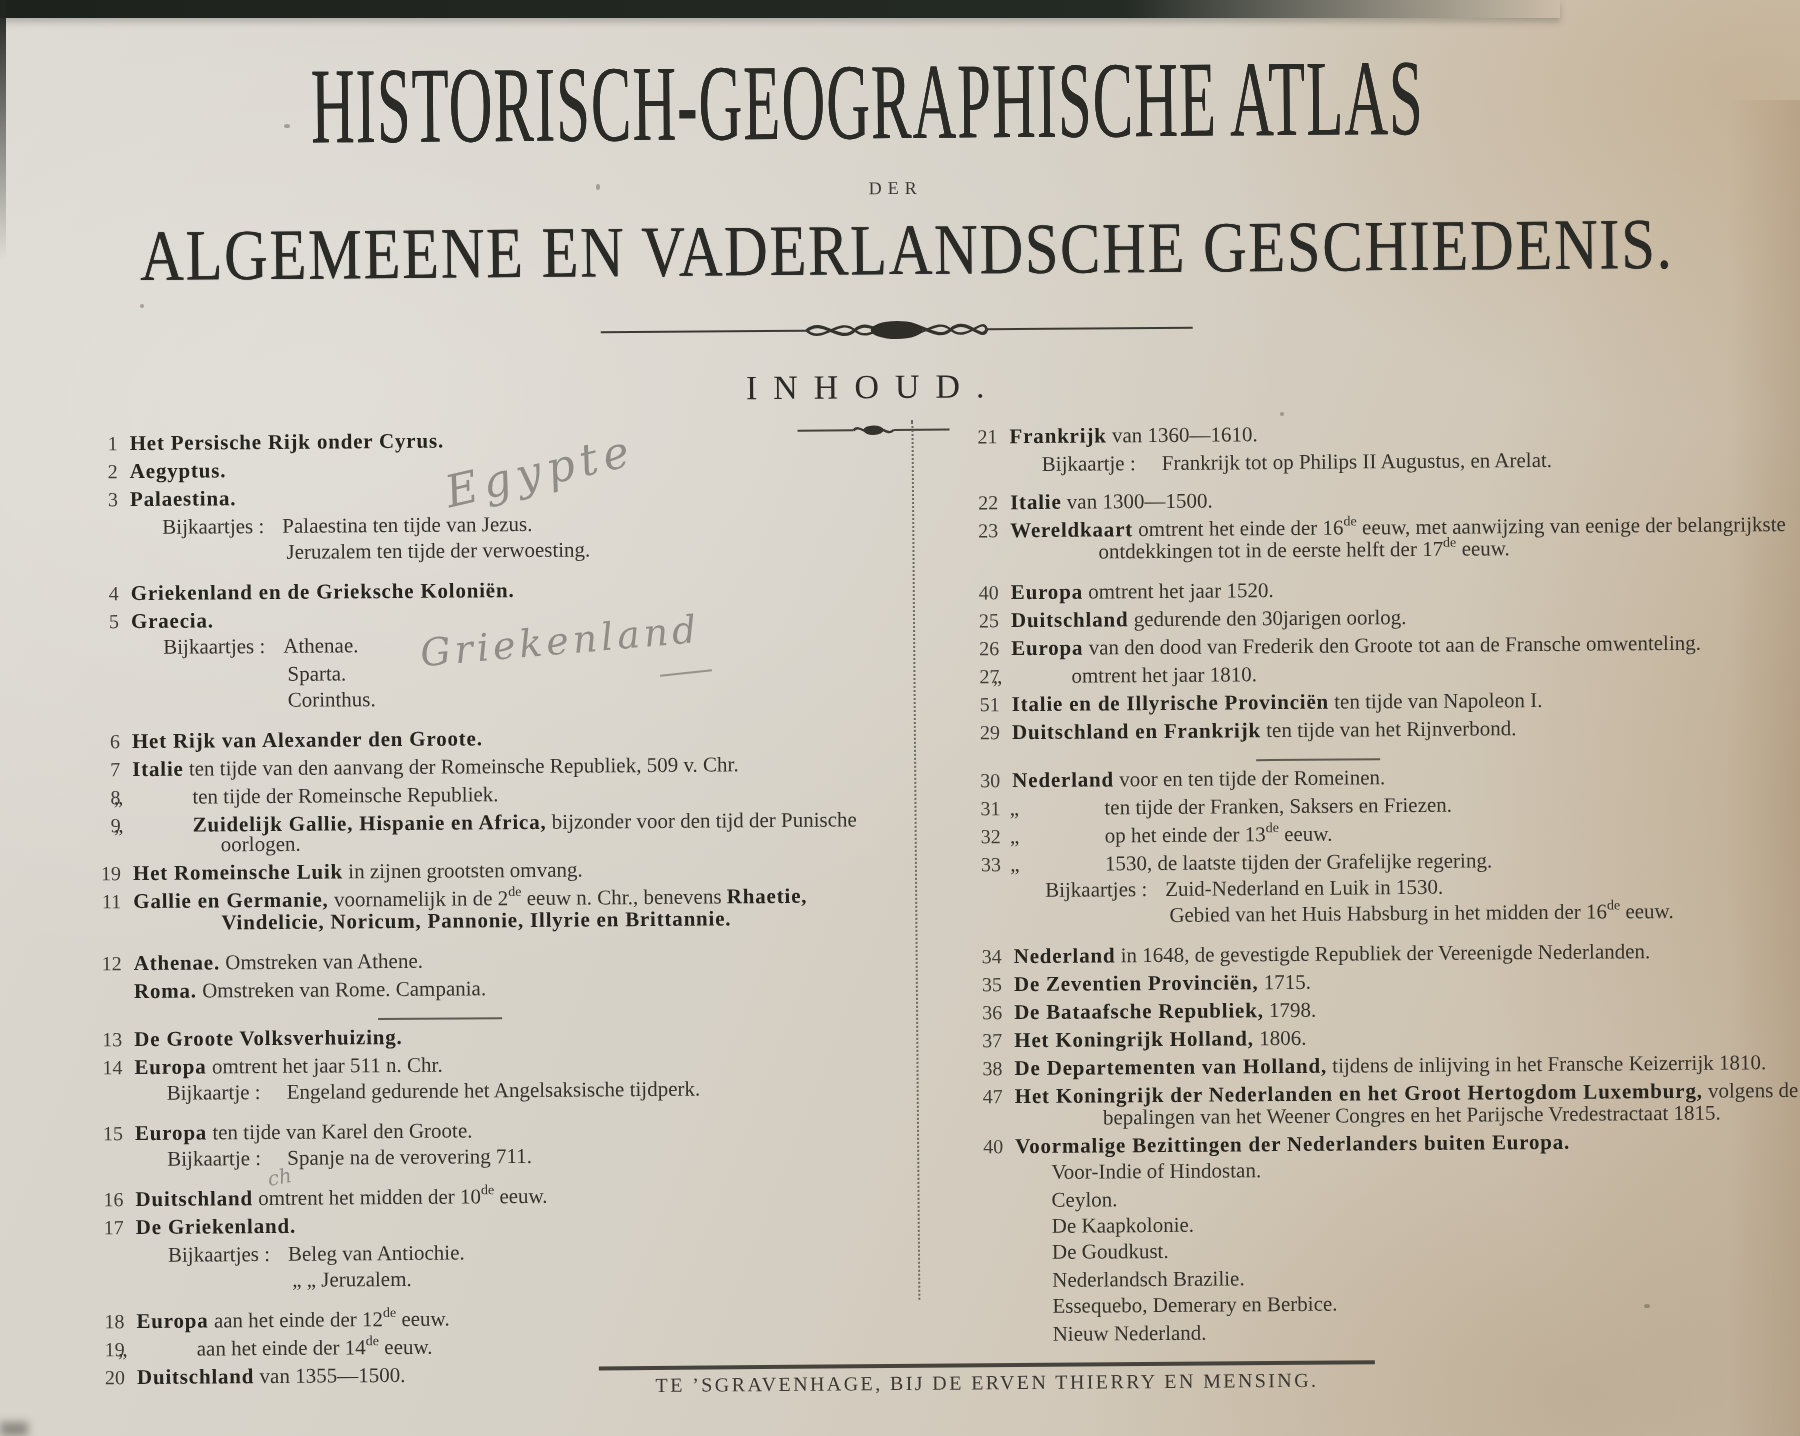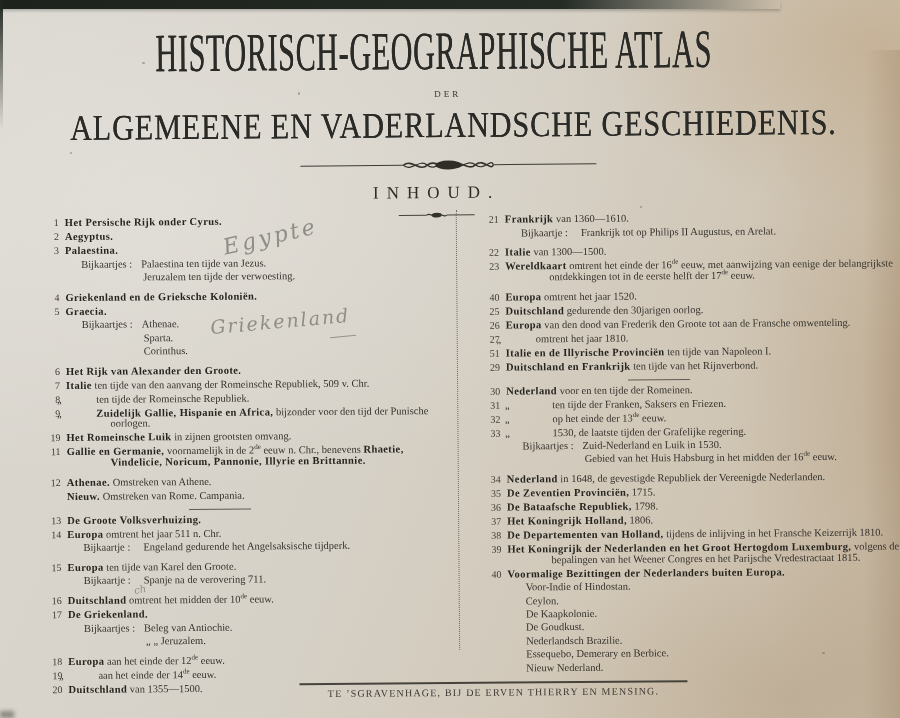--- a/index.html
+++ b/index.html
@@ -174,21 +174,21 @@
         <div class="row item">
           <span class="num">11</span>
           <span class="body"><b>Gallie en Germanie,</b> voornamelijk in de 2<sup>de</sup> eeuw n. Chr., benevens <b>Rhaetie, Vindelicie, Noricum, Pannonie, Illyrie en Brittannie.</b></span>
         </div>
         <div class="row item gap">
           <span class="num">12</span>
           <span class="body"><b>Athenae.</b> Omstreken van Athene.</span>
         </div>
         <div class="row item">
           <span class="num"></span>
-          <span class="body"><b>Nieuw.</b> Omstreken van Rome. Campania.</span>
+          <span class="body"><b>Roma.</b> Omstreken van Rome. Campania.</span>
         </div>
         <div class="list-divider"></div>
         <div class="row item">
           <span class="num">13</span>
           <span class="body"><b>De Groote Volksverhuizing.</b></span>
         </div>
         <div class="row item">
           <span class="num">14</span>
           <span class="body"><b>Europa</b> omtrent het jaar 511 n. Chr.</span>
         </div>
@@ -314,21 +314,21 @@
         </div>
         <div class="row item">
           <span class="num">37</span>
           <span class="body"><b>Het Koningrijk Holland,</b> 1806.</span>
         </div>
         <div class="row item">
           <span class="num">38</span>
           <span class="body"><b>De Departementen van Holland,</b> tijdens de inlijving in het Fransche Keizerrijk 1810.</span>
         </div>
         <div class="row item">
-          <span class="num">39</span>
+          <span class="num">47</span>
           <span class="body"><b>Het Koningrijk der Nederlanden en het Groot Hertogdom Luxemburg,</b> volgens de bepalingen van het Weener Congres en het Parijsche Vredestractaat 1815.</span>
         </div>
         <div class="row item">
           <span class="num">40</span>
           <span class="body"><b>Voormalige Bezittingen der Nederlanders buiten Europa.</b></span>
         </div>
         <div class="row sub0">
           <span class="num"></span>
           <span class="body">Voor-Indie of Hindostan.</span>
         </div>

